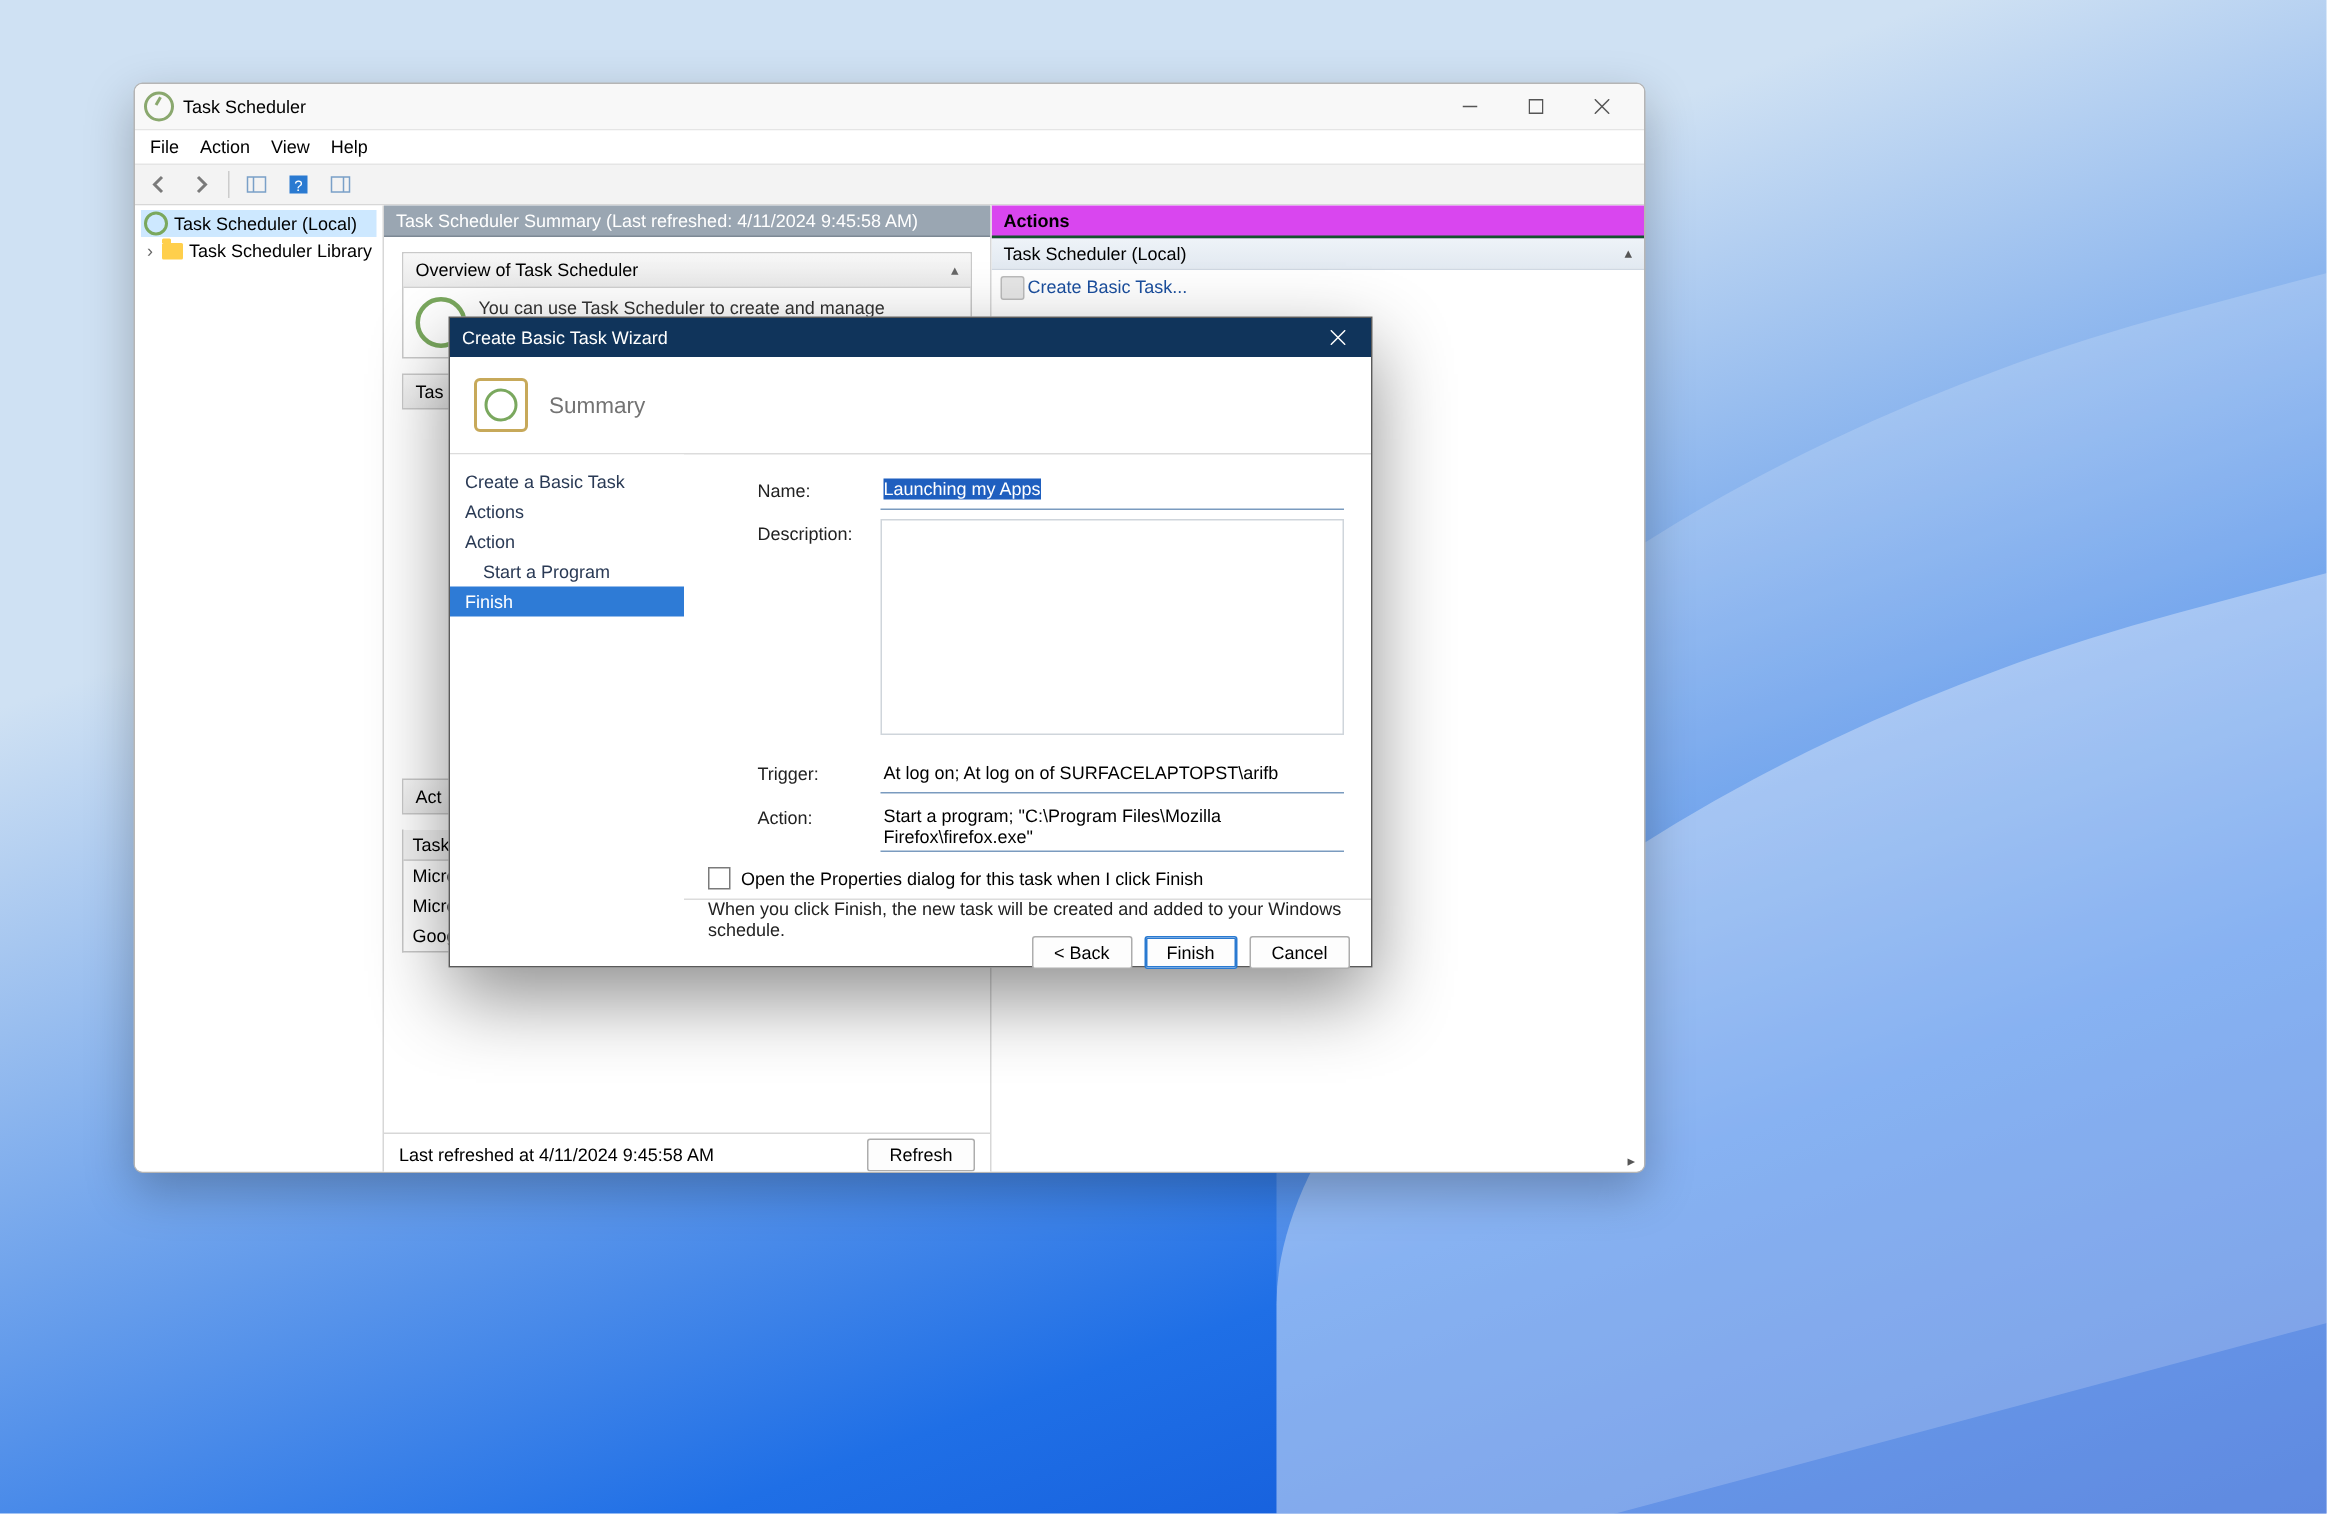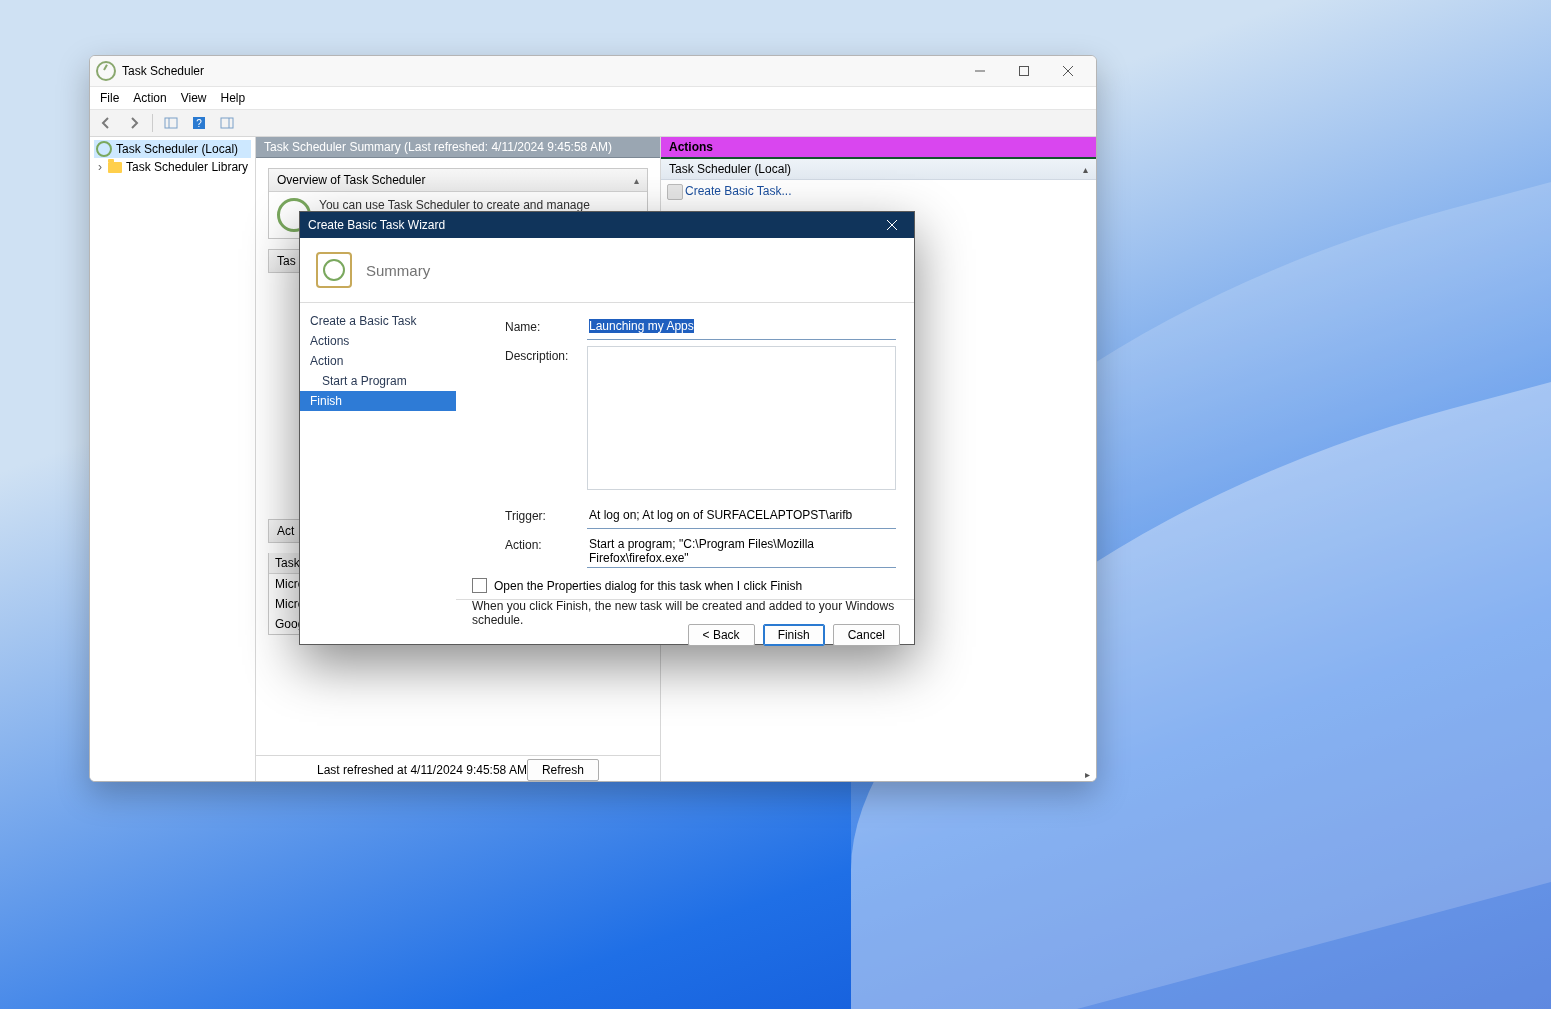--- a/index.html
+++ b/index.html
@@ -125,21 +125,21 @@
   .task-table th, .task-table td {
     text-align:left; padding:3px 6px; white-space:nowrap; overflow:hidden; text-overflow:ellipsis;
   }
   .task-table th { background:#f2f2f2; border-bottom:1px solid #d4d4d4; font-weight:400; }
   .col-name { width: 180px; max-width:180px; }
   .col-time { width: 130px; }
   .col-trig { width: 30px; }
 
   .status-foot {
     height: 28px; border-top: 1px solid #d7d7d7;
-    display: flex; align-items: center; justify-content: center;
+    display: flex; align-items: center; justify-content: space-between;
     padding: 0 10px; font-size:12px; background:#fff;
   }
   .btn {
     border: 1px solid #adadad; background: #fdfdfd;
     padding: 3px 14px; font-size:12px; cursor:default; border-radius:2px;
   }
   .btn.primary { border-color:#2a7ad1; box-shadow: inset 0 0 0 1px #2a7ad1; }
 
   .actions {
     background:#fff; display:flex; flex-direction:column;

